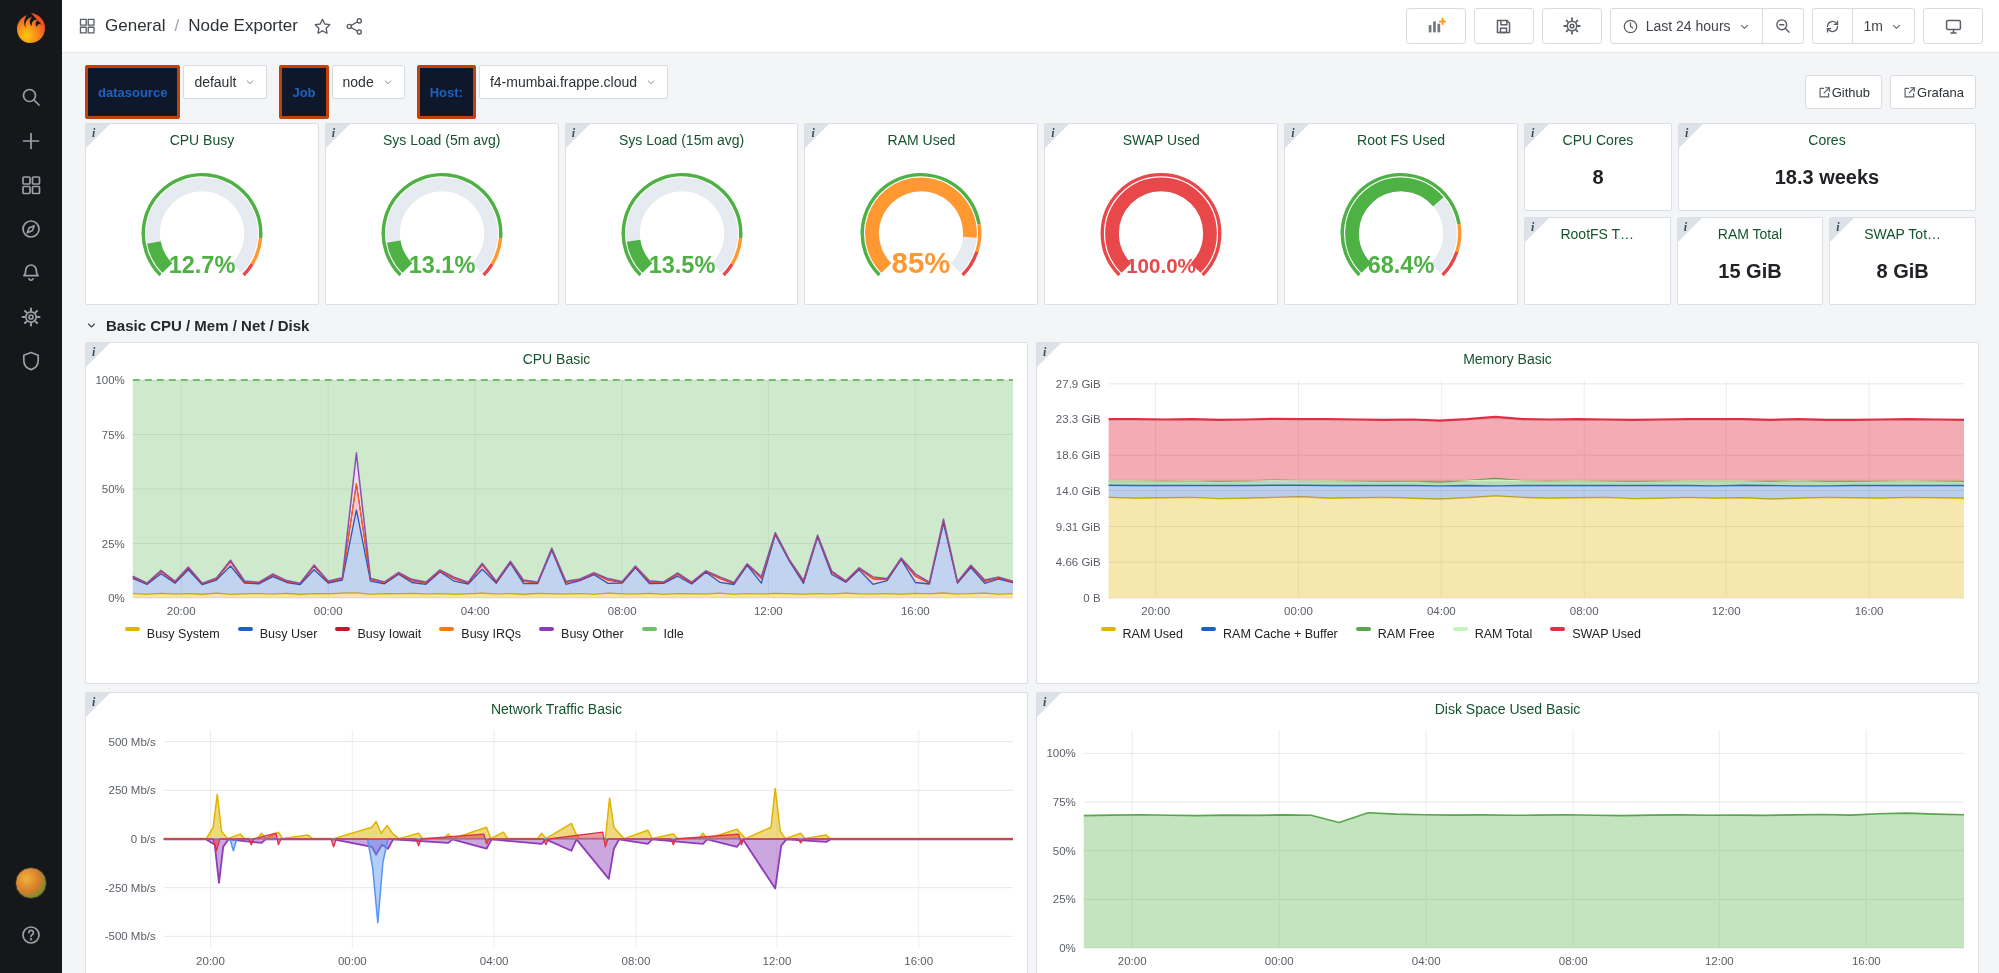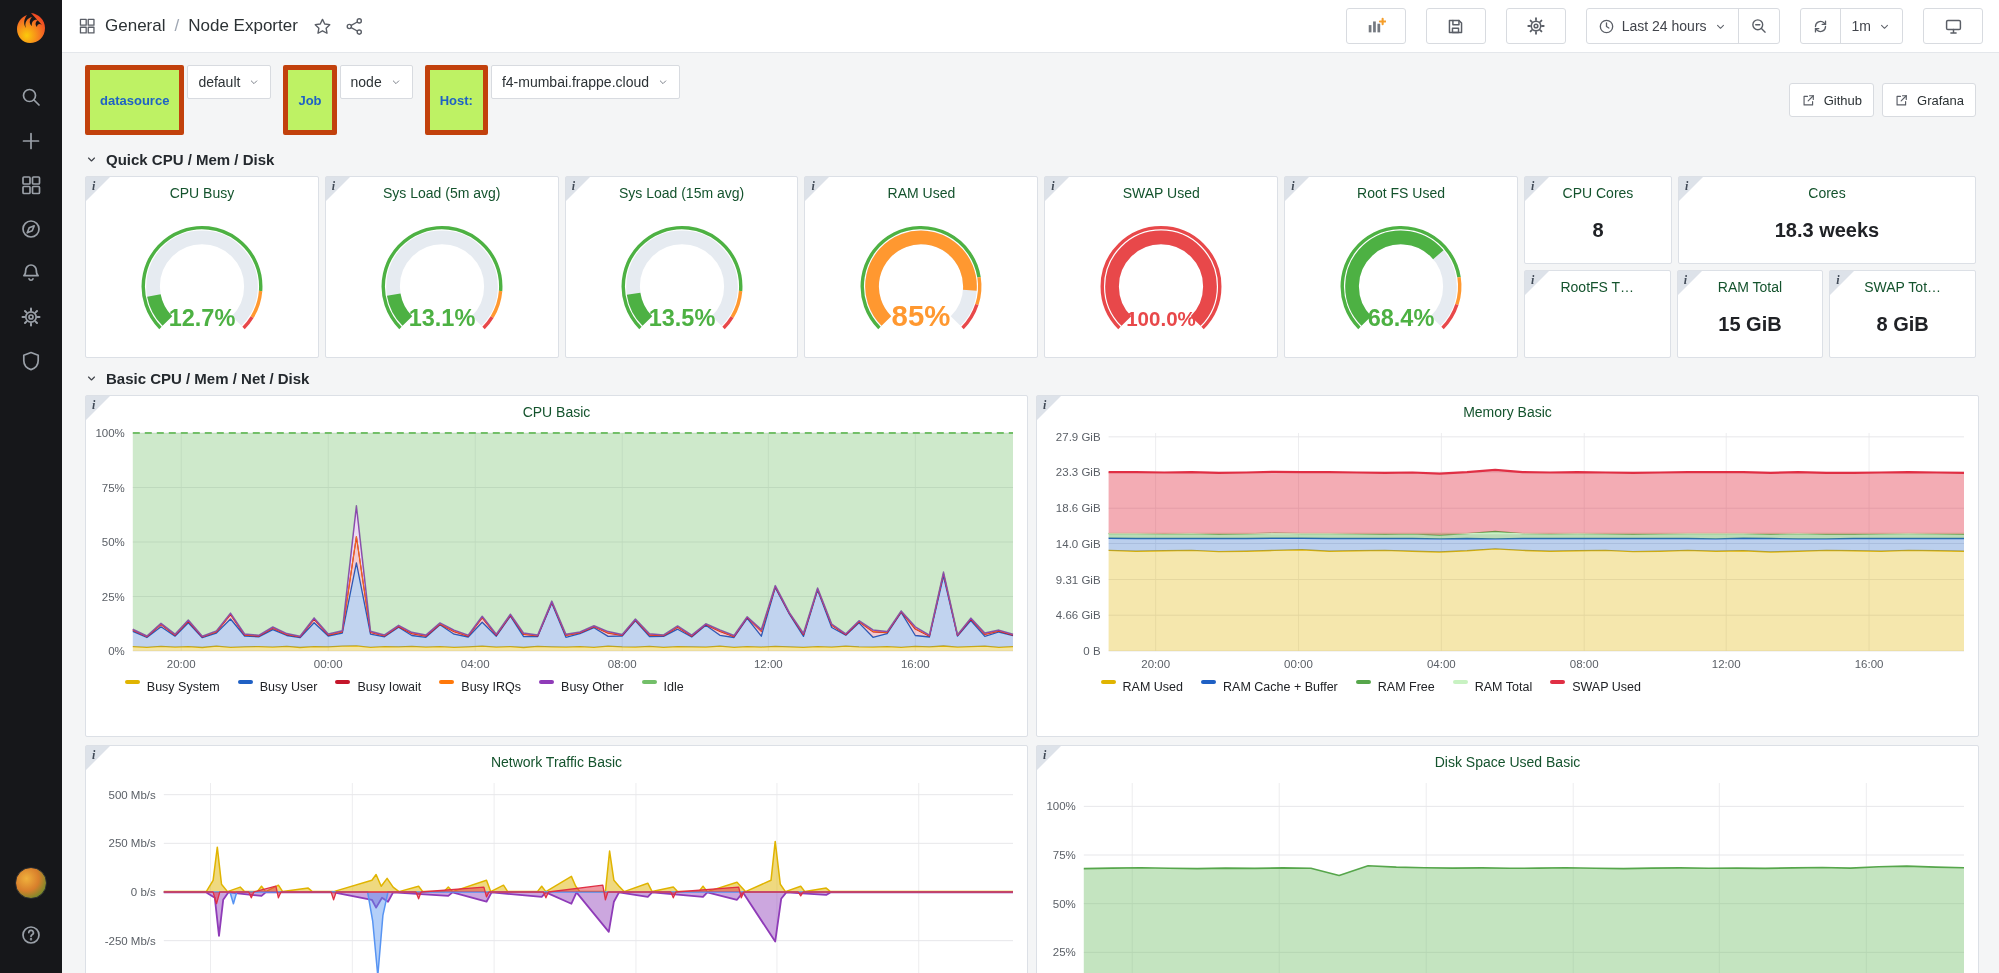--- a/index.html
+++ b/index.html
@@ -14,35 +14,35 @@
   .avatar{width:30px;height:30px;border-radius:50%;background:radial-gradient(circle at 35% 35%,#f0b13c 0%,#d87f2c 45%,#6f8a2a 80%,#4c5e21 100%);margin-bottom:14px;cursor:pointer;border:1px solid #2a2c30}
   .help-circle{margin-bottom:16px}
   
   .main{flex:1;display:flex;flex-direction:column;height:100%;overflow:hidden}
   .topbar{height:52px;background:#ffffff;border-bottom:1px solid #e4e7eb;display:flex;align-items:center;padding:0 16px;flex-shrink:0}
   .crumbs{display:flex;align-items:center;gap:9px;font-size:17px;color:#2c3235}
   .crumbs .crumb{cursor:pointer}
   .crumbs .sep{color:#9fa7b3}
   .icon-inline{color:#5a5e66;display:flex;align-items:center;cursor:pointer}
   .icon-inline svg{stroke:currentColor;fill:none;stroke-width:1.6;stroke-linecap:round;stroke-linejoin:round}
-  .topbar-right{margin-left:auto;display:flex;gap:20px}
+  .topbar-right{margin-left:auto;display:flex;gap:8px}
   .tbtn{height:34px;min-width:40px;background:#fff;border:1px solid #d8dbe0;border-radius:3px;display:flex;align-items:center;justify-content:center;gap:7px;padding:0 9px;cursor:pointer;color:#41444b;font-size:14px}
   .tbtn svg{stroke:#5a5e66;fill:none;stroke-width:1.7;stroke-linecap:round;stroke-linejoin:round}
   .tgroup{display:flex;border:1px solid #d8dbe0;border-radius:3px;background:#fff;height:34px;align-items:stretch}
   .tseg{display:flex;align-items:center;gap:7px;padding:0 11px;cursor:pointer;font-size:14px;color:#41444b}
   .tseg+.tseg{border-left:1px solid #d8dbe0}
   .tseg svg{stroke:#5a5e66;fill:none;stroke-width:1.7;stroke-linecap:round;stroke-linejoin:round}
   
   .submenu{display:flex;align-items:center;padding:12px 23px 4px;flex-shrink:0}
   .varpair{display:flex;margin-right:12px}
-  .varlabel{height:32px;display:flex;align-items:center;padding:14px 10px;background:#bef264;border:5px solid #c2410c;border-radius:2px;font-size:13px;font-weight:700;color:#1f62c4;cursor:pointer}
+  .varlabel{height:32px;display:flex;align-items:center;padding:8px 10px;background:#0f172a;border:3px solid #c2410c;border-radius:2px;font-size:13px;font-weight:700;color:#1f62c4;cursor:pointer}
   .varvalue{height:32px;display:flex;align-items:center;gap:8px;padding:0 10px;background:#fff;border:1px solid #d8dbe0;border-radius:2px;font-size:14px;color:#2c3235;margin-left:3px;cursor:pointer}
   .varvalue svg{stroke:#7b818a;fill:none;stroke-width:1.8;stroke-linecap:round;stroke-linejoin:round}
   .submenu-right{margin-left:auto;display:flex;gap:8px}
-  .linkbtn{height:32px;display:flex;align-items:center;gap:8px;padding:0 11px;background:#fff;border:1px solid #d8dbe0;border-radius:3px;font-size:13px;color:#2c3235;cursor:pointer}
+  .linkbtn{height:32px;display:flex;align-items:center;gap:0;padding:0 11px;background:#fff;border:1px solid #d8dbe0;border-radius:3px;font-size:13px;color:#2c3235;cursor:pointer}
   .linkbtn svg{stroke:#5a5e66;fill:none;stroke-width:1.7;stroke-linecap:round;stroke-linejoin:round}
   
   .dash{flex:1;padding:0 23px;overflow:hidden}
   .secthead{display:flex;align-items:center;gap:8px;font-size:15px;font-weight:700;color:#24292e;margin:12px 0 8px;cursor:pointer}
   .secthead svg{stroke:#41444b;fill:none;stroke-width:2;stroke-linecap:round;stroke-linejoin:round}
   .panel{position:relative;background:#fff;border:1px solid #dce0e6;border-radius:2px}
   .icorner{position:absolute;top:0;left:0;width:0;height:0;border-top:24px solid #dde2e9;border-right:24px solid transparent;cursor:pointer}
   .iletter{position:absolute;top:2px;left:6px;font-family:"Liberation Serif",serif;font-style:italic;font-weight:700;font-size:12px;color:#414a57;pointer-events:none}
   .ptitle{height:26px;margin-top:3px;display:flex;align-items:center;justify-content:center;font-size:14px;font-weight:500;color:#14532d;cursor:pointer}
   .row1{display:flex;gap:6px;height:182px}
@@ -289,26 +289,20 @@
             <path d="M12.5 4h5.5v5.5"></path>
             <path d="M18 4l-7.5 7.5"></path>
           </svg>
         <span>Grafana</span>
       </div>
     </div>
   </div>
 
   <div class="dash">
 
-    <div class="secthead">
-      <svg width="13" height="13" viewBox="0 0 22 22">
-          <path d="M6 8.5l5 5 5-5"></path>
-        </svg>
-      <span>Quick CPU / Mem / Disk</span>
-    </div>
 
     <div class="row1">
       <div class="panel gauge-panel">
         <div class="icorner"></div>
           <div class="iletter">i</div>
         <div class="ptitle">CPU Busy</div>
         <div class="gauge-body">
             <svg class="gauge" width="196" height="142" viewBox="0 0 200 145">
               <path d="M 64.64 113.36 A 50 50 0 1 1 135.36 113.36" stroke="#e6ebf1" stroke-width="14" fill="none"></path>
               <path d="M 57.57 120.43 A 60 60 0 1 1 159.82 82.71" stroke="#4db143" stroke-width="3.5" fill="none"></path>

